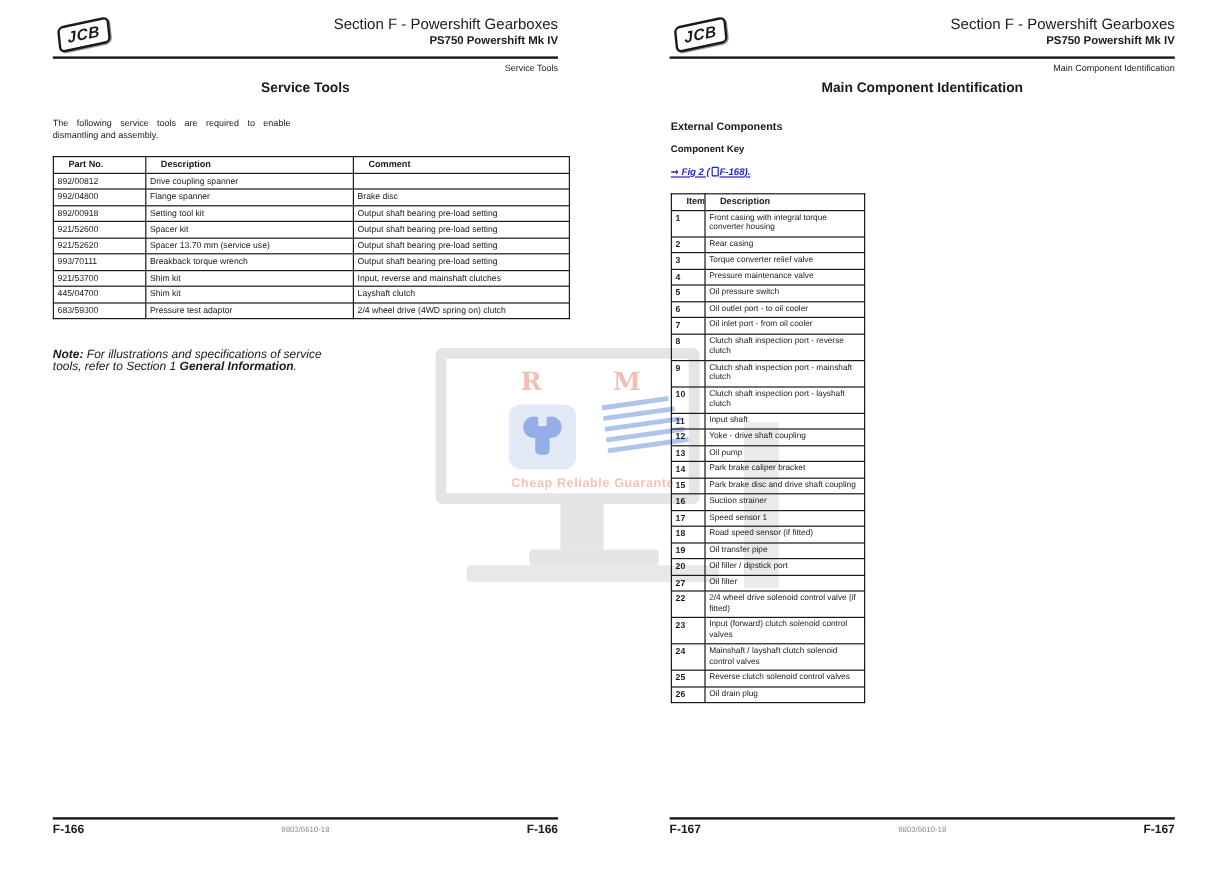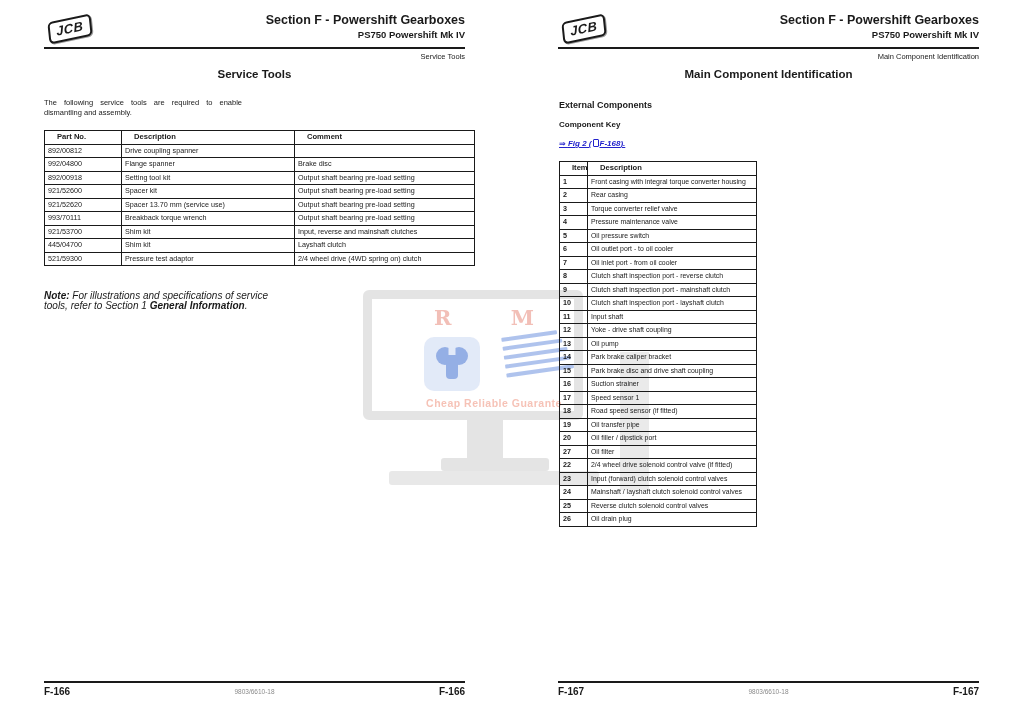--- a/index.html
+++ b/index.html
@@ -9,41 +9,41 @@
   .page { position:absolute; top:0; width:513px; height:725px; background:transparent; z-index:2; }
   .page-left { left:0; }
   .page-right { left:514px; }
 
   
   .jcb-logo { position:absolute; left:48px; top:18px; transform:rotate(-12deg) skewX(-6deg);
     border:2px solid #1a1a1a; border-radius:5px; background:#fff; padding:1px 6px 2px;
     font-weight:bold; font-style:italic; font-size:13px; letter-spacing:0.5px; color:#1a1a1a;
     box-shadow:1px 1px 0 #9a9a9a; }
   .hdr { position:absolute; left:150px; right:48px; top:13px; text-align:right; }
-  .hdr .section { font-size:12.5px; font-weight:bold; line-height:15px; }
+  .hdr .section { font-size:12.5px; font-weight:normal; line-height:15px; }
   .hdr .model { font-size:9.5px; font-weight:bold; line-height:13px; }
   .rule { position:absolute; left:44px; width:421px; top:47px; height:2px; background:#1a1a1a; }
   .crumb { position:absolute; right:48px; top:52px; font-size:7.5px; }
 
   .page-title { position:absolute; left:44px; width:421px; top:68px; text-align:center;
     font-size:11.5px; font-weight:bold; }
 
   .intro { position:absolute; left:44px; top:98px; width:198px; font-size:7.5px;
     line-height:9.5px; text-align:justify; }
 
   
   table { border-collapse:collapse; position:absolute; table-layout:fixed; background:transparent; }
   th, td { border:1px solid #1a1a1a; font-size:7.2px; line-height:8.5px;
     padding:2px 3px; text-align:left; vertical-align:top; overflow:hidden; }
   th { font-weight:bold; font-size:7.6px;padding-left:12px; }
   .tools-table { left:44px; top:130px; width:421px; }
   .tools-table th:nth-child(1), .tools-table td:nth-child(1) { width:77px; }
   .tools-table th:nth-child(2), .tools-table td:nth-child(2) { width:173px; }
   .tools-table th:nth-child(3), .tools-table td:nth-child(3) { width:180px; }
-  .comp-table { left:45px; top:161px; width:198px; }
+  .comp-table { left:45px; top:161px; width:162px; }
   .comp-table th:nth-child(1), .comp-table td:nth-child(1) { width:28px; font-weight:bold; }
   .comp-table th:nth-child(1) { font-weight:bold; }
   .comp-table td { font-size:6.9px; }
   .comp-table td:nth-child(1) { font-size:7.2px; }
 
   .note { position:absolute; left:44px; top:291px; width:240px; font-size:10px;
     font-style:italic; line-height:9.5px; }
   .note b { font-weight:bold; }
 
   .sub1 { position:absolute; left:45px; top:100px; font-size:9px; font-weight:bold; }
@@ -169,21 +169,21 @@
           <td>921/53700</td>
           <td>Shim kit</td>
           <td>Input, reverse and mainshaft clutches</td>
         </tr>
         <tr>
           <td>445/04700</td>
           <td>Shim kit</td>
           <td>Layshaft clutch</td>
         </tr>
         <tr>
-          <td>521/59300</td>
+          <td>683/59300</td>
           <td>Pressure test adaptor</td>
           <td>2/4 wheel drive (4WD spring on) clutch</td>
         </tr>
       </tbody>
     </table>
 
   <div class="note"><b><i>
     <span>Note:</span></i></b><span> For illustrations and specifications of service tools, refer to Section 1 </span><b><span>General Information</span></b><span>.</span>
   </div>
 

